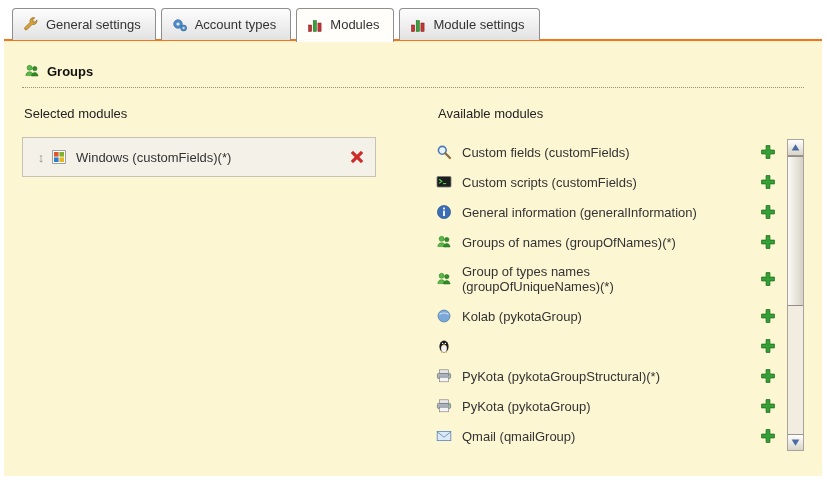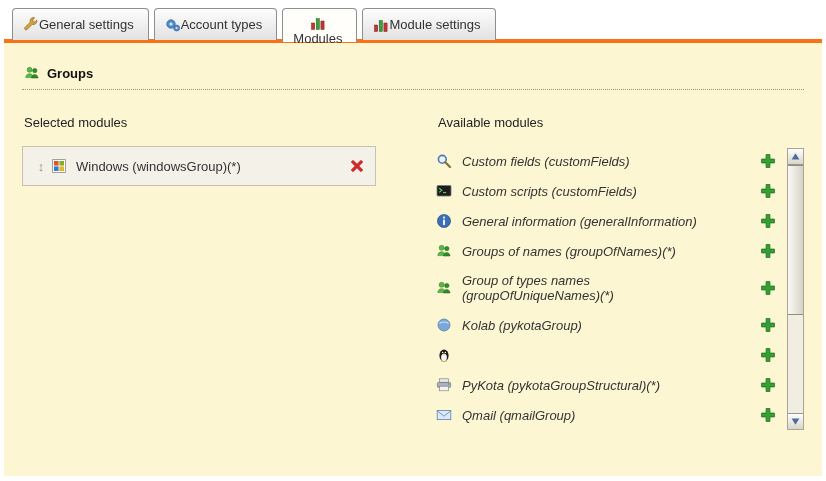--- a/index.html
+++ b/index.html
@@ -11,72 +11,72 @@
   }
   .page { width:826px; height:481px; position:relative; }
 
   
   .tabbar {
     display:flex; gap:5px;
     padding:8px 0 0 12px;
     position:relative; z-index:2;
   }
   .tab {
-    display:flex; align-items:center; 
+    display:flex; align-items:center; gap:7px;
     padding:6px 14px 6px 10px;
     border:1px solid #8e8e8e; border-bottom:none;
     border-radius:4px 4px 0 0;
     background:linear-gradient(#fdfdfd,#e2e2e2);
     color:#333; cursor:pointer; white-space:nowrap;
     height:19px;
   }
   .tab.active {
     background:#fffefb;
-    padding-bottom:8px; margin-bottom:-2px;flex-direction:column;
+    padding-bottom:8px; margin-bottom:-2px;
   }
   .tab .icon { display:inline-flex; width:16px; height:16px; }
 
   
   .panel {
     position:absolute; left:4px; right:4px; top:39px; bottom:5px;
-    border-top:4px solid #f97316;
+    border-top:2px solid #f97316;
     background:var(--panel-bg,#fdf6d3);
     padding:16px 18px 0 18px;
     box-sizing:border-box;
     z-index:1;
   }
   .section-title {
     display:flex; align-items:center; gap:7px;
     font-weight:bold; color:#111;
     padding:6px 0 8px 2px;
     border-bottom:1px dotted #9a9472;
   }
   .section-title .icon { width:16px; height:16px; display:inline-flex; }
 
-  .cols { display:flex; margin-top:23px; }
+  .cols { display:flex; margin-top:16px; }
   .col-left  { width:392px; margin-right:22px; }
   .col-right { flex:1; min-width:0; }
   .col-label { color:#222; margin:2px 0 16px 2px; }
 
   
   .selected-box {
     border:1px solid #c6c2b4; background:#f3f1e8;
     width:352px;
   }
   .sel-row { display:flex; align-items:center; height:38px; padding:0 10px; }
   .handle { color:#8a8a8a; font-size:13px; width:16px; cursor:grab; text-align:center; }
   .sel-row .icon { width:16px; height:16px; display:inline-flex; margin-left:2px; }
   .sel-label { flex:1; margin-left:9px; color:#333; }
   .del-btn { width:16px; height:16px; display:inline-flex; cursor:pointer; }
 
   
   .list-wrap { position:relative; padding-right:28px; }
   .mod-row { display:flex; align-items:center; padding:7px 0; }
   .mod-row .icon { flex:0 0 16px; width:16px; height:16px; display:inline-flex; }
-  .mod-label { flex:1; margin:0 10px; color:#333; max-width:262px; line-height:15px;font-style:italic; }
+  .mod-label { flex:1; margin:0 10px; color:#333; max-width:262px; line-height:15px; }
   .add-btn { width:16px; height:16px; display:inline-flex; cursor:pointer; margin-left:auto; }
 
   
   .scrollbar {
     position:absolute; right:0; top:2px; bottom:0;
     width:17px; box-sizing:border-box;
     border:1px solid #a8a49a; background:#f1ede1;
   }
   .sb-btn {
     position:absolute; left:0; width:15px; height:15px;
@@ -165,21 +165,21 @@
               <span class="handle">↕</span>
               <span class="icon">
                 <svg viewBox="0 0 16 16" width="16" height="16">
                   <rect x="1.6" y="1.6" width="12.8" height="12.8" fill="#fff" stroke="#8a8a8a" stroke-width="0.8"></rect>
                   <rect x="3" y="3" width="4.6" height="4.6" fill="#e0552b"></rect>
                   <rect x="8.4" y="3" width="4.6" height="4.6" fill="#7fb32b"></rect>
                   <rect x="3" y="8.4" width="4.6" height="4.6" fill="#2b7fd0"></rect>
                   <rect x="8.4" y="8.4" width="4.6" height="4.6" fill="#e8b61f"></rect>
                 </svg>
               </span>
-              <span class="sel-label">Windows (windowsGroup)(*)</span>
+              <span class="sel-label">Windows (customFields)(*)</span>
               <span class="del-btn">
                 <svg viewBox="0 0 16 16" width="16" height="16">
                   <g transform="rotate(45 8 8)">
                     <rect x="0.8" y="6.4" width="14.4" height="3.2" rx="0.6" fill="#cf2a2a"></rect>
                   </g>
                   <g transform="rotate(-45 8 8)">
                     <rect x="0.8" y="6.4" width="14.4" height="3.2" rx="0.6" fill="#cf2a2a"></rect>
                   </g>
                 </svg>
               </span>
@@ -310,20 +310,36 @@
                 <span class="mod-label">PyKota (pykotaGroupStructural)(*)</span>
                 <span class="add-btn">
                   <svg viewBox="0 0 16 16" width="16" height="16">
                     <path d="M6.1 1.6h3.8v4.5h4.5v3.8H9.9v4.5H6.1V9.9H1.6V6.1h4.5z" fill="#35a035" stroke="#1e6e1e" stroke-width="0.8"></path>
                   </svg>
                 </span>
               </div>
               <div class="mod-row">
                 <span class="icon">
                   <svg viewBox="0 0 16 16" width="16" height="16">
+                    <rect x="3.4" y="1.8" width="9.2" height="3.6" fill="#e8e8e8" stroke="#777" stroke-width="0.6"></rect>
+                    <rect x="1.4" y="5.4" width="13.2" height="5" rx="1" fill="#aab2bd" stroke="#5f6772" stroke-width="0.6"></rect>
+                    <rect x="3.4" y="9.2" width="9.2" height="4.6" fill="#f4f4f4" stroke="#777" stroke-width="0.6"></rect>
+                    <circle cx="12.6" cy="7" r="0.7" fill="#3f9f3f"></circle>
+                  </svg>
+                </span>
+                <span class="mod-label">PyKota (pykotaGroup)</span>
+                <span class="add-btn">
+                  <svg viewBox="0 0 16 16" width="16" height="16">
+                    <path d="M6.1 1.6h3.8v4.5h4.5v3.8H9.9v4.5H6.1V9.9H1.6V6.1h4.5z" fill="#35a035" stroke="#1e6e1e" stroke-width="0.8"></path>
+                  </svg>
+                </span>
+              </div>
+              <div class="mod-row">
+                <span class="icon">
+                  <svg viewBox="0 0 16 16" width="16" height="16">
                     <rect x="1.2" y="3.4" width="13.6" height="9.2" fill="#dce9f8" stroke="#5a82b4" stroke-width="0.8"></rect>
                     <path d="M1.2 3.8 8 9.2l6.8-5.4" fill="none" stroke="#5a82b4" stroke-width="0.8"></path>
                   </svg>
                 </span>
                 <span class="mod-label">Qmail (qmailGroup)</span>
                 <span class="add-btn">
                   <svg viewBox="0 0 16 16" width="16" height="16">
                     <path d="M6.1 1.6h3.8v4.5h4.5v3.8H9.9v4.5H6.1V9.9H1.6V6.1h4.5z" fill="#35a035" stroke="#1e6e1e" stroke-width="0.8"></path>
                   </svg>
                 </span>

